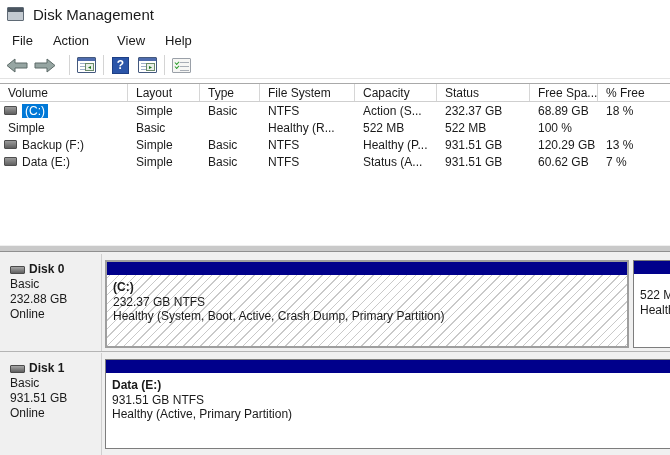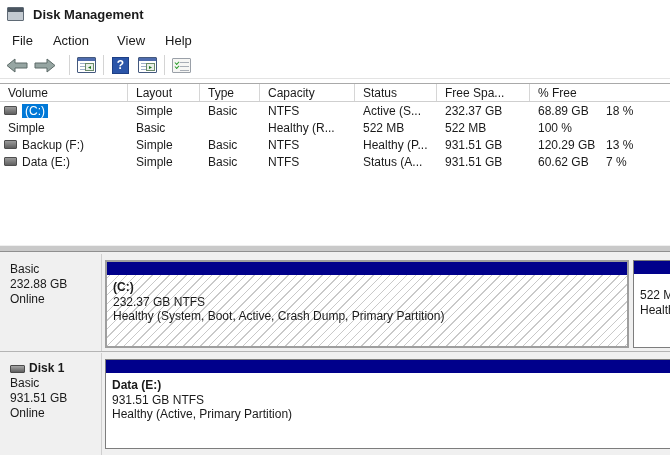--- a/index.html
+++ b/index.html
@@ -9,21 +9,21 @@
     position:relative; width:670px; height:455px; background:#fff;
     overflow:hidden; font-size:12px;
   }
   
   .titlebar { position:absolute; top:0; left:0; width:670px; height:28px;
     display:flex; align-items:center; padding-left:7px; }
   .app-icon { position:relative; width:17px; height:14px; margin-right:9px;
     background:#c3cad1; border:1px solid #5f6a75; border-radius:1px; }
   .app-icon::before { content:""; position:absolute; top:0; left:0; right:0; height:4px;
     background:#4a5560; }
-  .title-text { font-size:13px;font-weight:bold; }
+  .title-text { font-size:15px; }
   
   .menubar { position:absolute; top:28px; left:0; width:586px; height:24px;
     display:flex; align-items:center; padding-left:2px; }
   .menu-item { font-size:13px; padding:3px 10px; cursor:default; }
   .menu-item:nth-child(2) { margin-right:8px; }
   
   .toolbar { position:absolute; top:52px; left:0; width:670px; height:27px;
     display:flex; align-items:center; padding-left:6px;
     border-bottom:1px solid #e3e3e3; }
   .tb-sep { width:1px; height:20px; background:#d4d4d4; margin:0 7px; }
@@ -125,35 +125,36 @@
       <span class="p-check" style="top:2px;"></span>
       <span class="p-check" style="top:6px;"></span>
     </span>
   </div>
 
   <div class="listview">
     <div class="lv-grid lv-header">
       <div class="hcell">Volume</div>
       <div class="hcell">Layout</div>
       <div class="hcell">Type</div>
+      <div class="hcell">File System</div>
       <div class="hcell">Capacity</div>
       <div class="hcell">Status</div>
       <div class="hcell">Free Spa...</div>
       <div class="hcell">% Free</div>
     </div>
 
     <div class="lv-grid lv-row">
       <div class="cell vol-cell">
         <span class="vol-icon"></span>
         <span class="vol-label sel">(C:)</span>
       </div>
       <div class="cell">Simple</div>
       <div class="cell">Basic</div>
       <div class="cell">NTFS</div>
-      <div class="cell">Active (S...</div>
+      <div class="cell">Action (S...</div>
       <div class="cell">232.37 GB</div>
       <div class="cell">68.89 GB</div>
       <div class="cell">18 %</div>
     </div>
 
     <div class="lv-grid lv-row">
       <div class="cell">Simple</div>
       <div class="cell">Basic</div>
       <div class="cell"></div>
       <div class="cell">Healthy (R...</div>
@@ -190,20 +191,24 @@
       <div class="cell">7 %</div>
     </div>
   </div>
 
   <div class="splitter"></div>
 
   <div class="graphical">
 
     <div class="disk-row first">
       <div class="disk-label">
+        <span class="dname">
+          <span class="hdd-icon"></span>
+          <span>Disk 0</span>
+        </span>
         <div>Basic</div>
         <div>232.88 GB</div>
         <div>Online</div>
       </div>
 
       <div class="partition selected" style="left:105px; width:524px;">
         <div class="pbar"></div>
         <div class="pbody">
           <div class="ptitle">(C:)</div>
           <div>232.37 GB NTFS</div>

